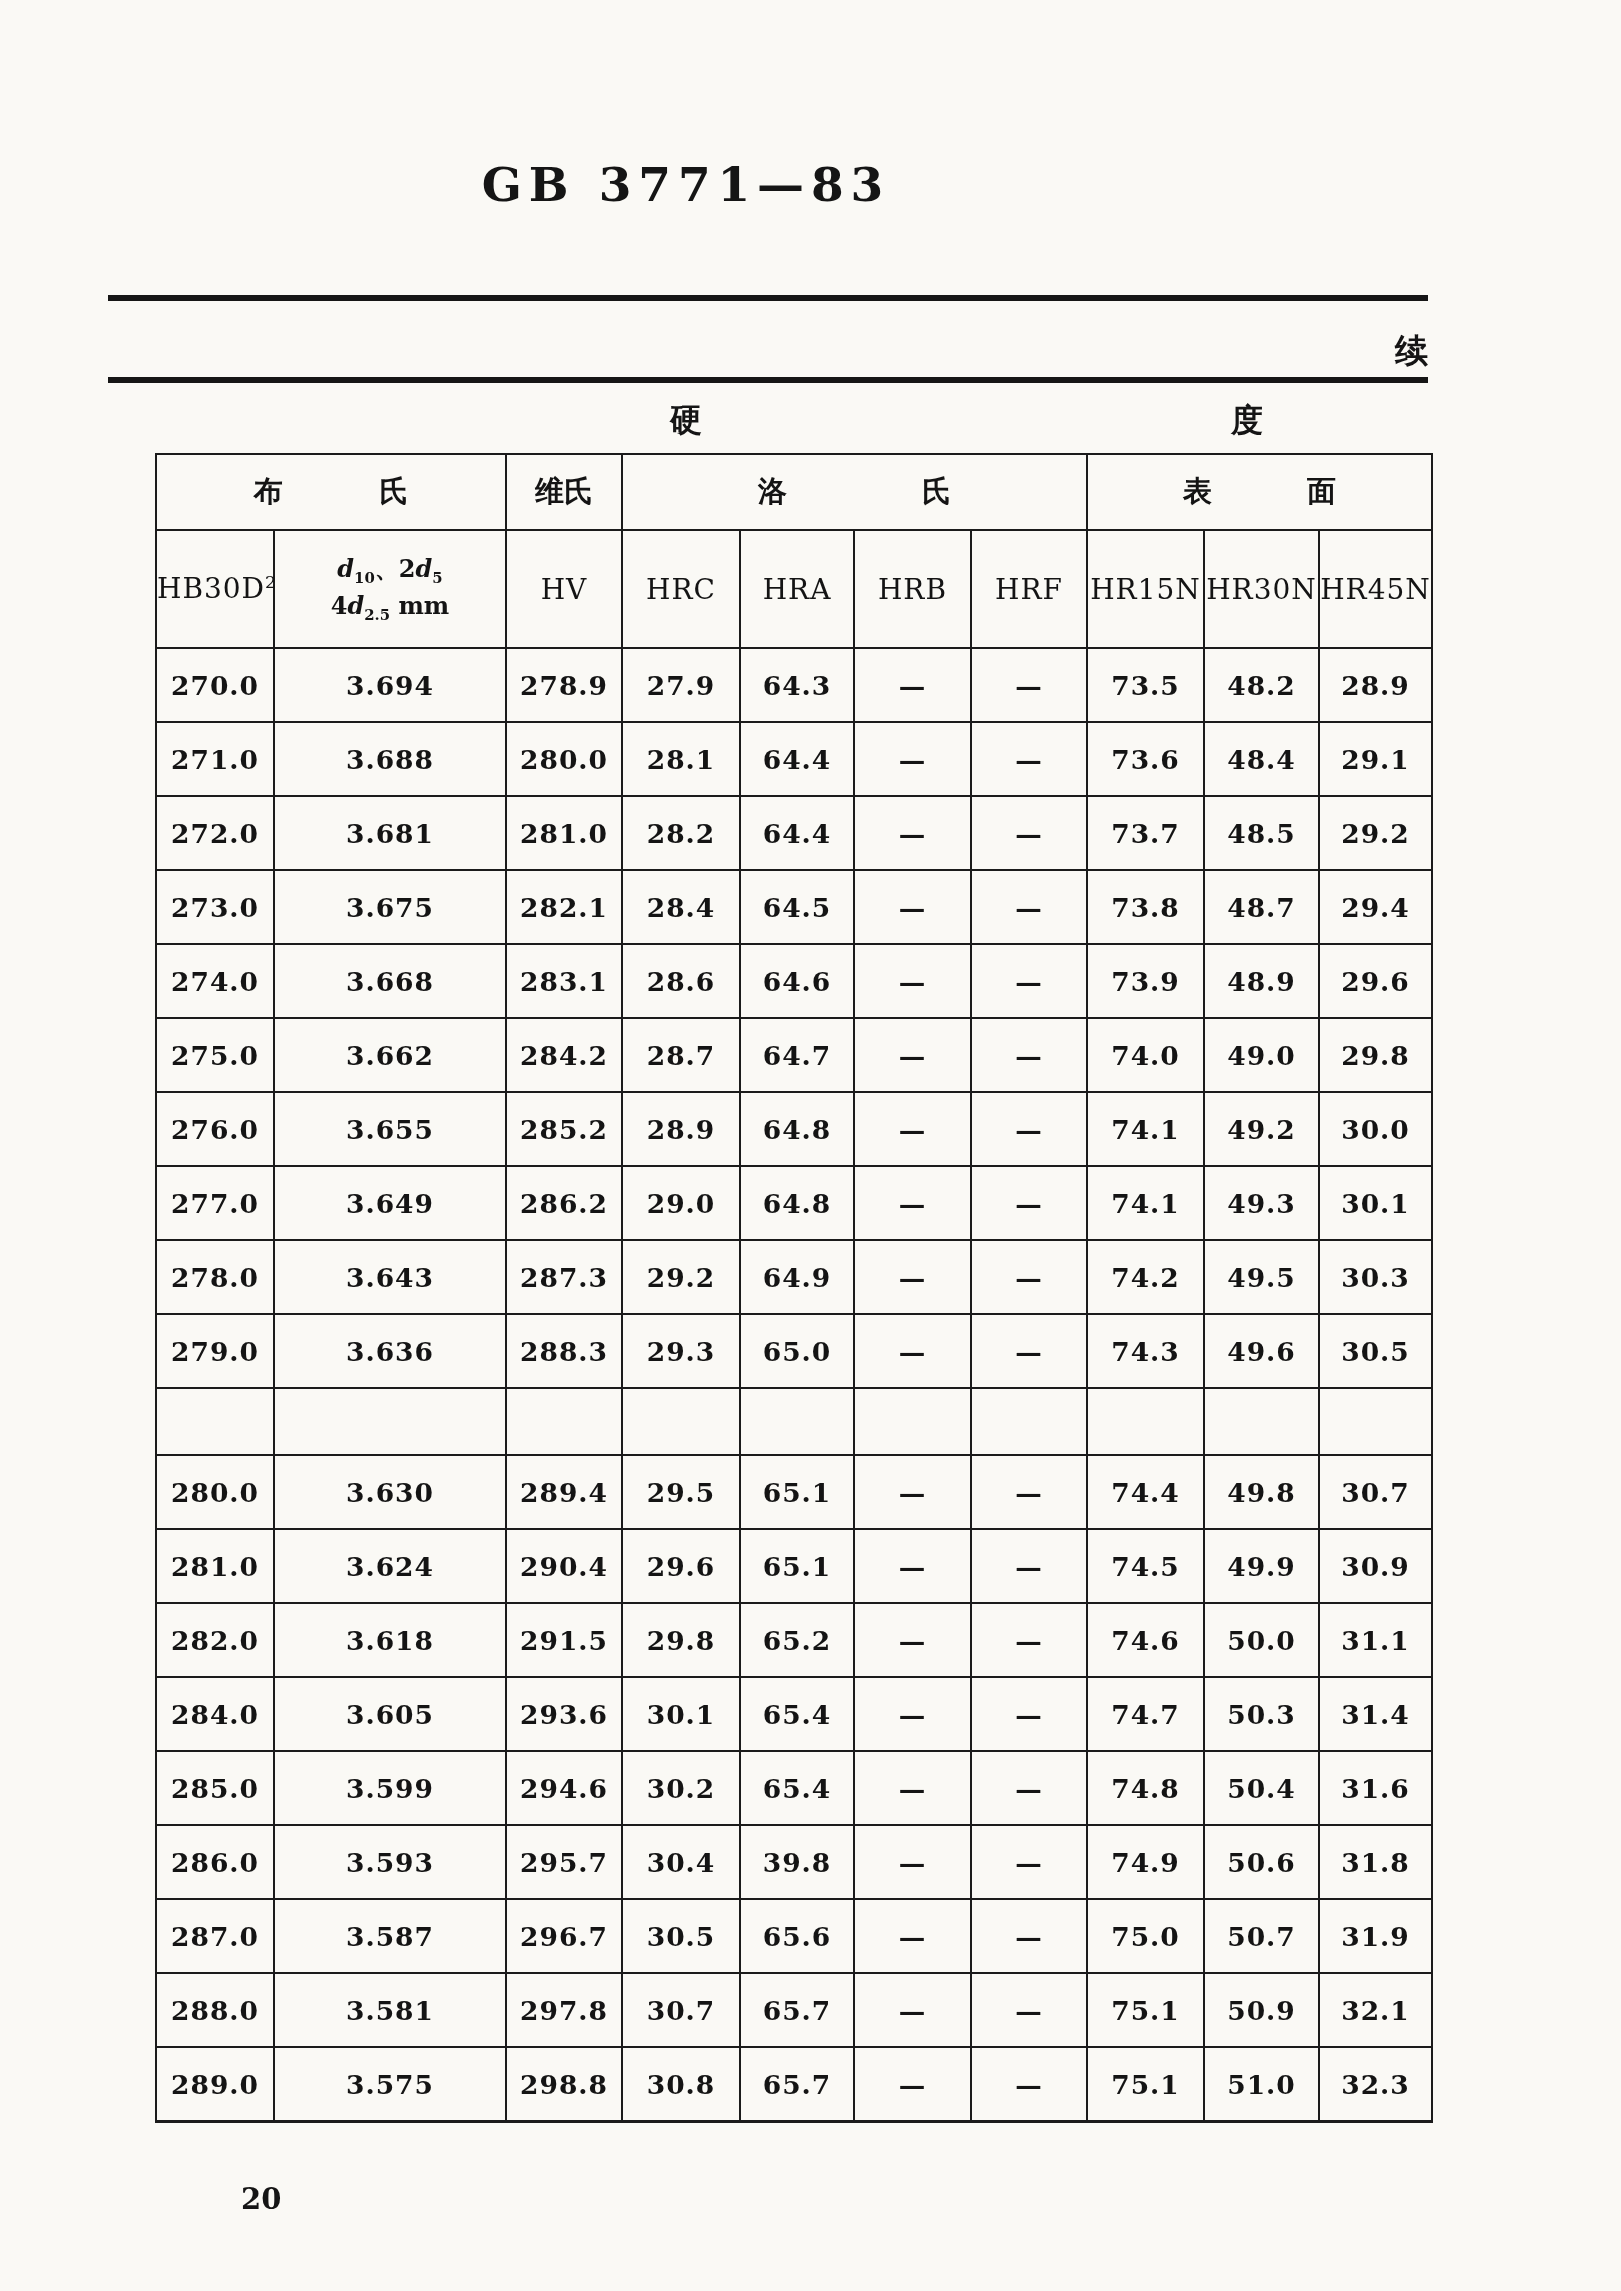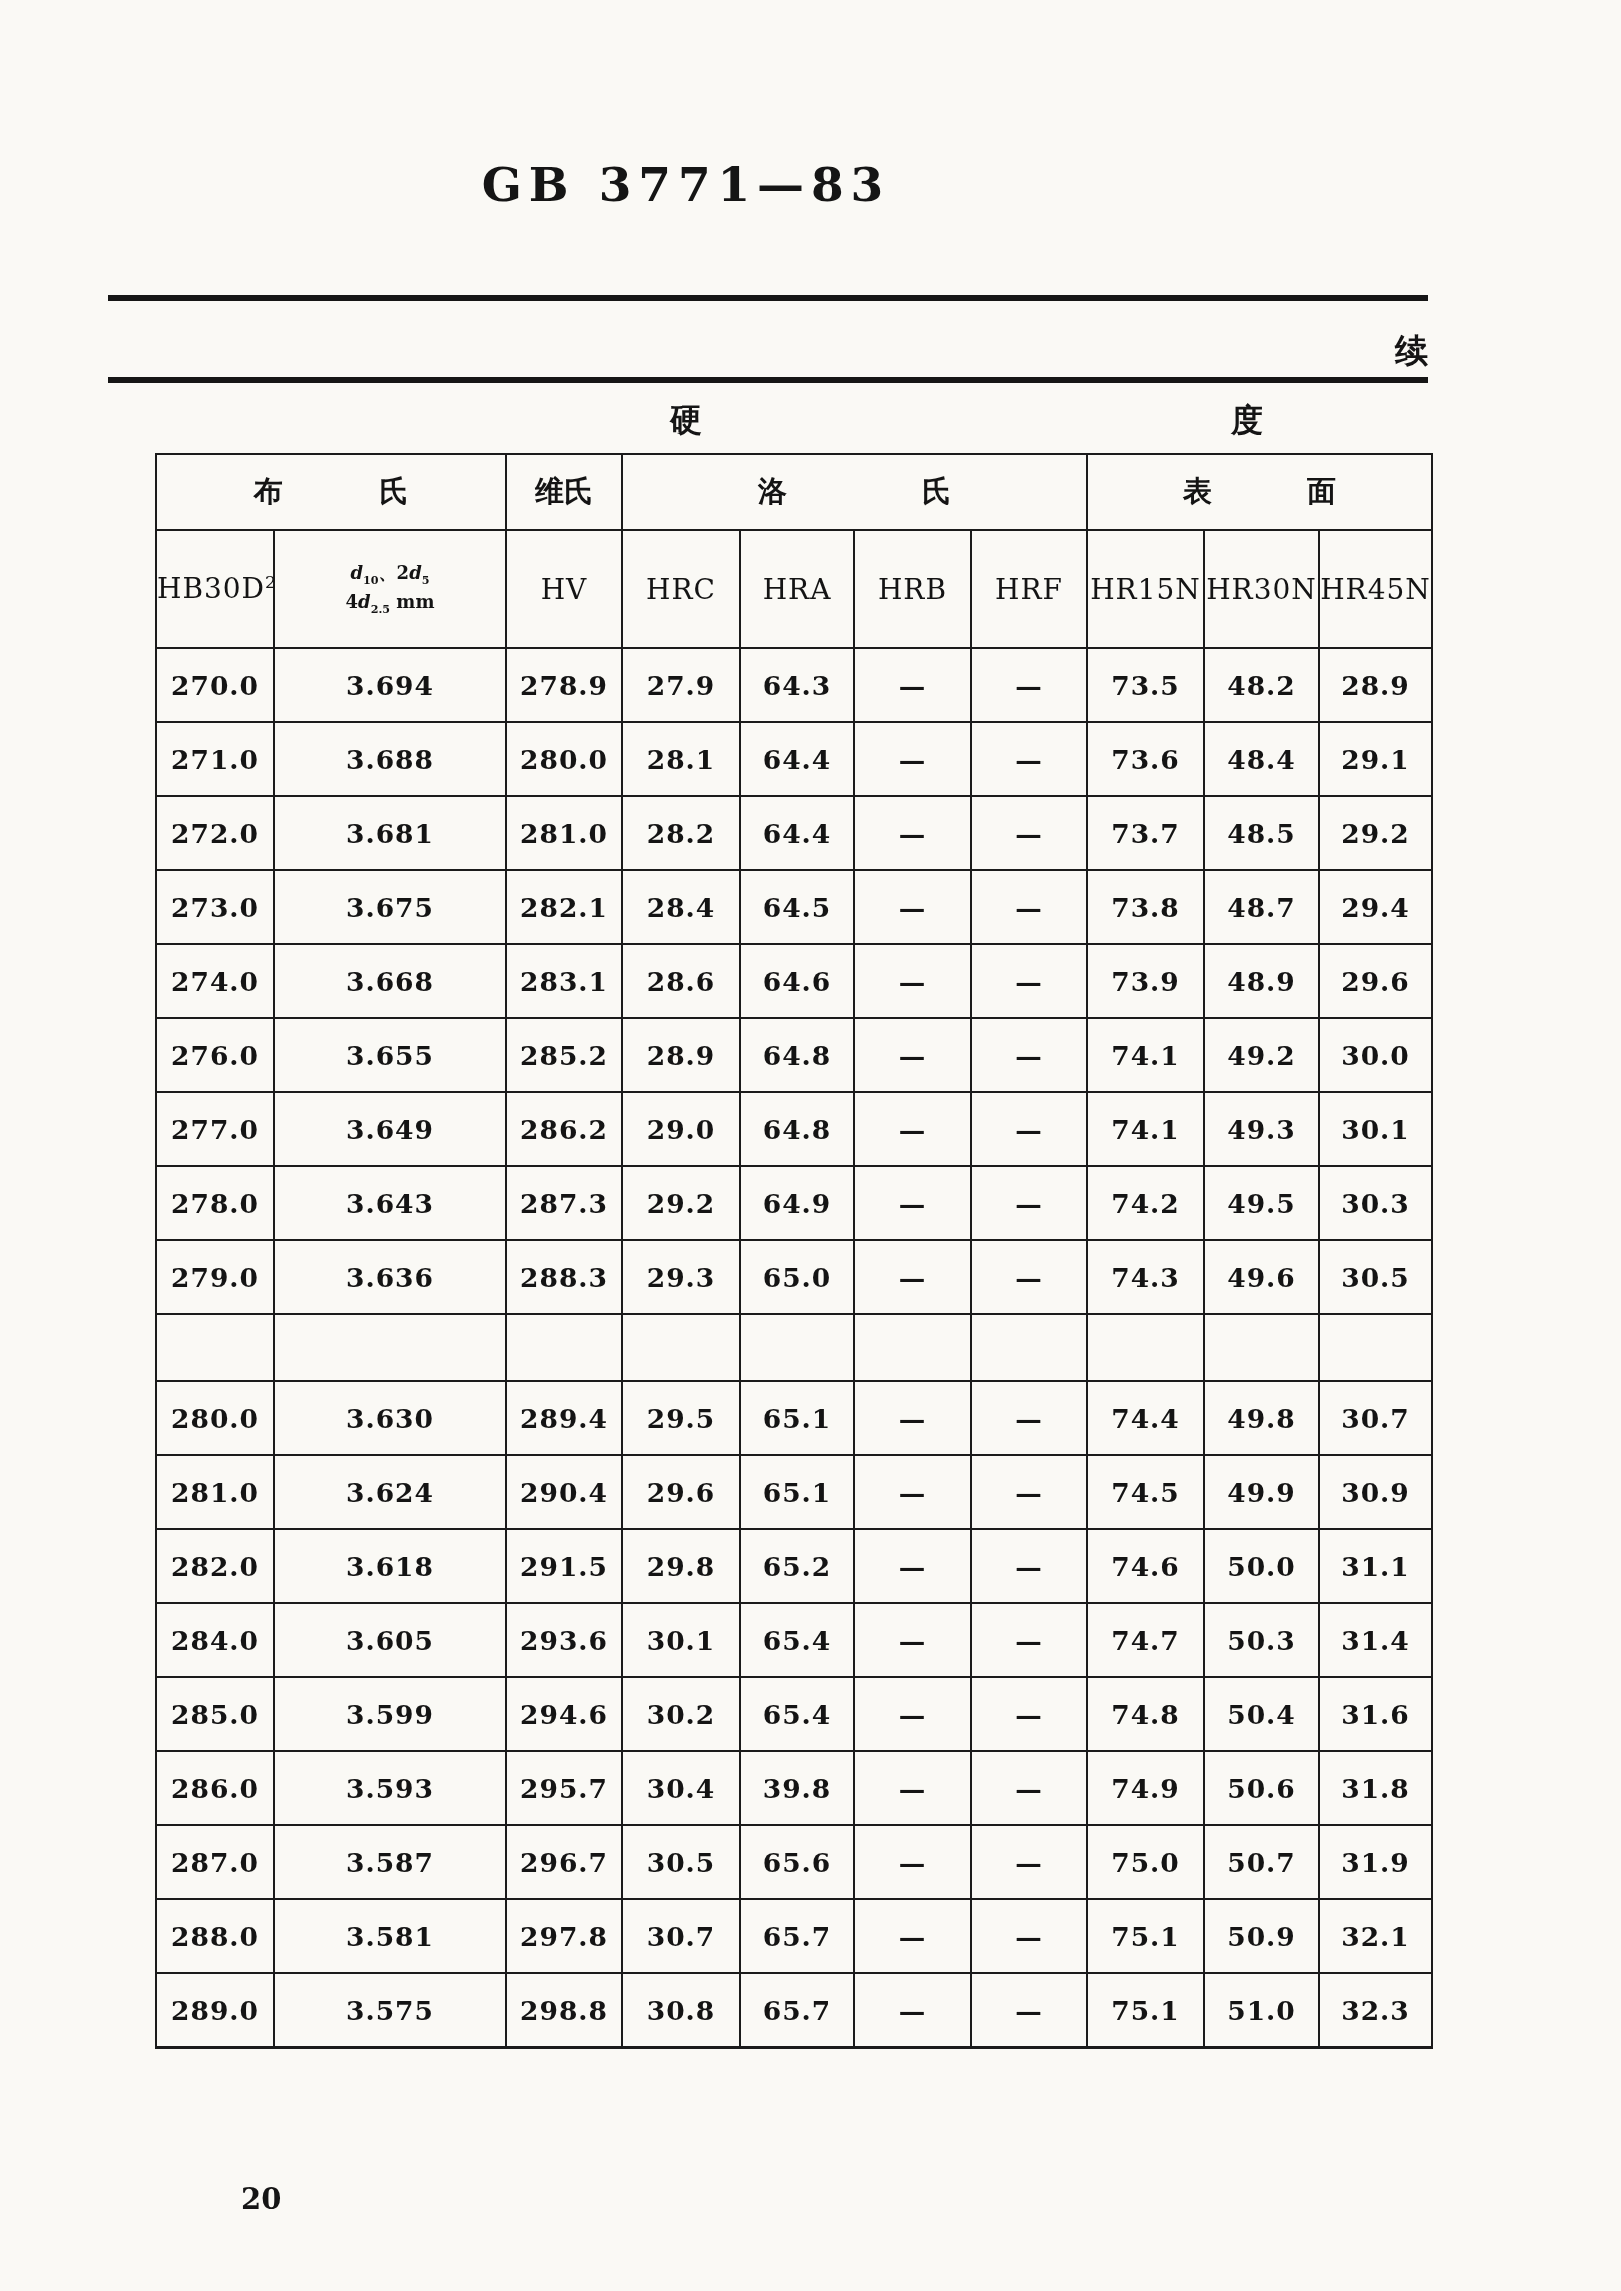--- a/index.html
+++ b/index.html
@@ -37,21 +37,21 @@
     color:#141414;font-family:"DejaVu Serif", serif;
   }
   .htable tr.group-row th{
     height:74px;font-size:29px;font-weight:600;
     border-top:2.9px solid #1b1b1b;
   }
   .group-spread{display:flex;justify-content:space-evenly;align-items:center;width:100%;}
   .htable tr.colhead-row th{
     height:116px;font-size:28px;font-weight:400;letter-spacing:1px;
   }
-  .htable tr.colhead-row th.col-d{font-size:18px;font-weight:600;letter-spacing:0;line-height:1.45;}
+  .htable tr.colhead-row th.col-d{font-size:24px;font-weight:600;letter-spacing:0;line-height:1.45;}
   .htable sup{font-size:0.62em;}
   .htable sub{font-size:0.62em;}
   .htable tbody td{height:72px;font-size:26.5px;font-weight:700;letter-spacing:1px;}
   .htable tr.spacer-row td{height:65px;}
   .htable tr.last-row td{border-bottom:3.9px solid #1b1b1b;margin-top:24px;}
   .page-number{
     position:absolute;left:241px;top:2182px;
     font-size:29px;font-weight:600;
   }
 </style>
@@ -176,20 +176,32 @@
         <td>283.1</td>
         <td>28.6</td>
         <td>64.6</td>
         <td>—</td>
         <td>—</td>
         <td>73.9</td>
         <td>48.9</td>
         <td>29.6</td>
       </tr>
       <tr class="data-row">
+        <td>275.0</td>
+        <td>3.662</td>
+        <td>284.2</td>
+        <td>28.7</td>
+        <td>64.7</td>
+        <td>—</td>
+        <td>—</td>
+        <td>74.0</td>
+        <td>49.0</td>
+        <td>29.8</td>
+      </tr>
+      <tr class="data-row">
         <td>276.0</td>
         <td>3.655</td>
         <td>285.2</td>
         <td>28.9</td>
         <td>64.8</td>
         <td>—</td>
         <td>—</td>
         <td>74.1</td>
         <td>49.2</td>
         <td>30.0</td>

